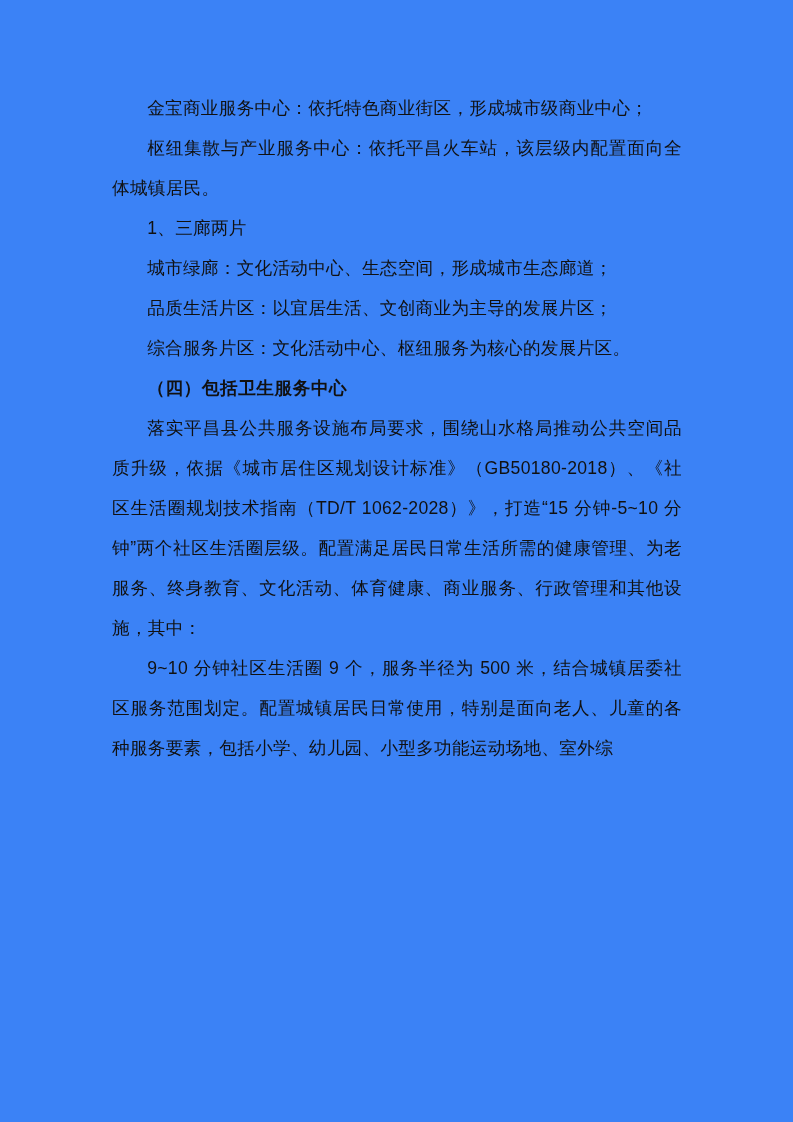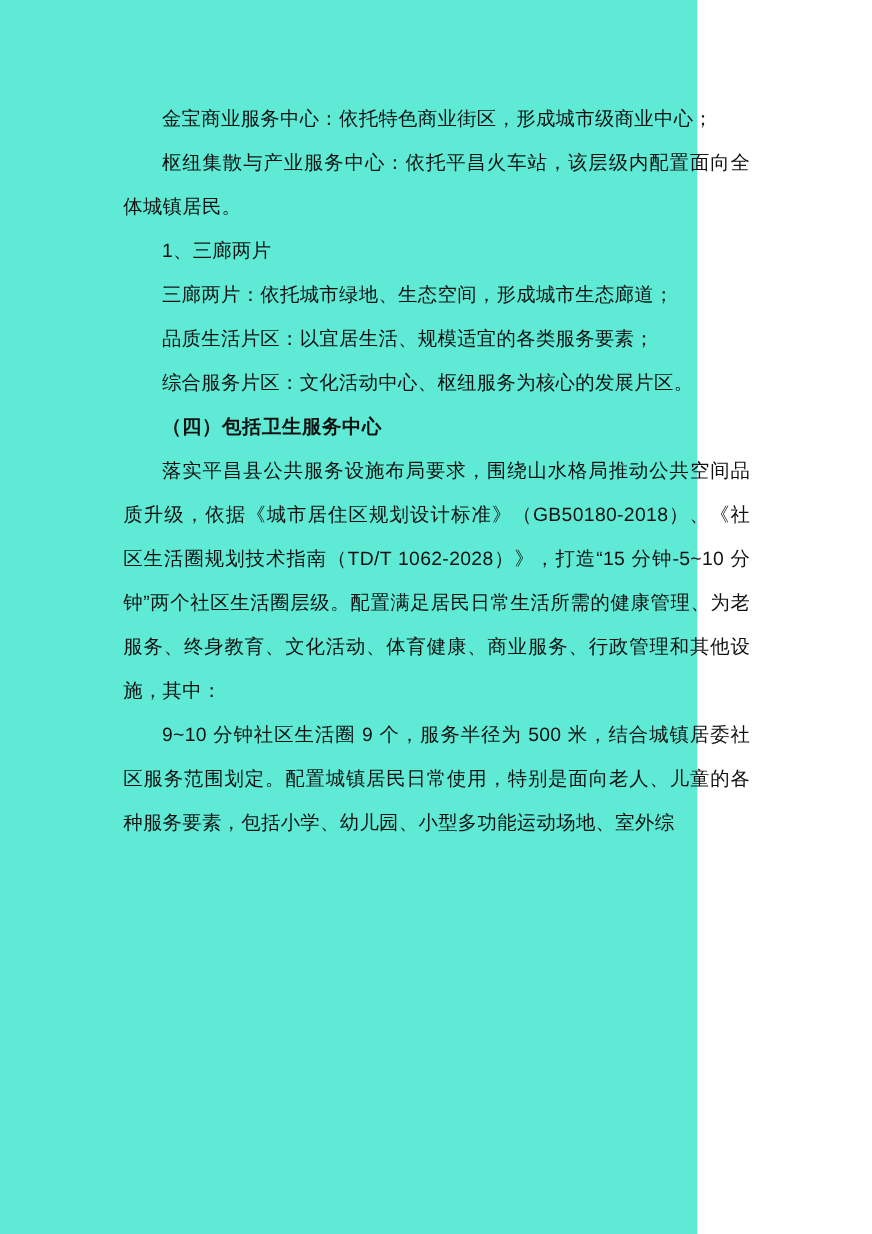--- a/index.html
+++ b/index.html
@@ -9,23 +9,23 @@
   }
   body {
     width: 793px;
     height: 1122px;
     font-family: "Liberation Sans", "DejaVu Sans", sans-serif;
     color: #0d0d0d;
     overflow: hidden;
   }
   .page {
     position: relative;
-    width: 634px;
+    width: 793px;
     height: 1122px;
-    background: #5eead4;
+    background: #3b82f6;
     box-sizing: border-box;
   }
   .content {
     position: absolute;
     left: 112px;
     top: 88px;
     width: 570px;
   }
   p {
     margin: 0 0 0 0;
@@ -54,23 +54,23 @@
 
 <div class="page">
   <div class="content">
 
     <p class="indent para-block">金宝商业服务中心：依托特色商业街区，形成城市级商业中心；</p>
 
     <p class="indent para-block">枢纽集散与产业服务中心：依托平昌火车站，该层级内配置面向全体城镇居民。</p>
 
     <p class="indent para-block">1、三廊两片</p>
 
-    <p class="indent para-block">三廊两片：依托城市绿地、生态空间，形成城市生态廊道；</p>
+    <p class="indent para-block">城市绿廊：文化活动中心、生态空间，形成城市生态廊道；</p>
 
-    <p class="indent para-block">品质生活片区：以宜居生活、规模适宜的各类服务要素；</p>
+    <p class="indent para-block">品质生活片区：以宜居生活、文创商业为主导的发展片区；</p>
 
     <p class="indent para-block">综合服务片区：文化活动中心、枢纽服务为核心的发展片区。</p>
 
     <p class="heading para-block">（四）包括卫生服务中心</p>
 
     <p class="indent para-block">落实平昌县公共服务设施布局要求，围绕山水格局推动公共空间品质升级，依据《城市居住区规划设计标准》（GB50180-2018）、《社区生活圈规划技术指南（TD/T 1062-2028）》，打造“15 分钟-5~10 分钟”两个社区生活圈层级。配置满足居民日常生活所需的健康管理、为老服务、终身教育、文化活动、体育健康、商业服务、行政管理和其他设施，其中：</p>
 
 
     <p class="indent para-block">9~10 分钟社区生活圈 9 个，服务半径为 500 米，结合城镇居委社区服务范围划定。配置城镇居民日常使用，特别是面向老人、儿童的各种服务要素，包括小学、幼儿园、小型多功能运动场地、室外综</p>
 

